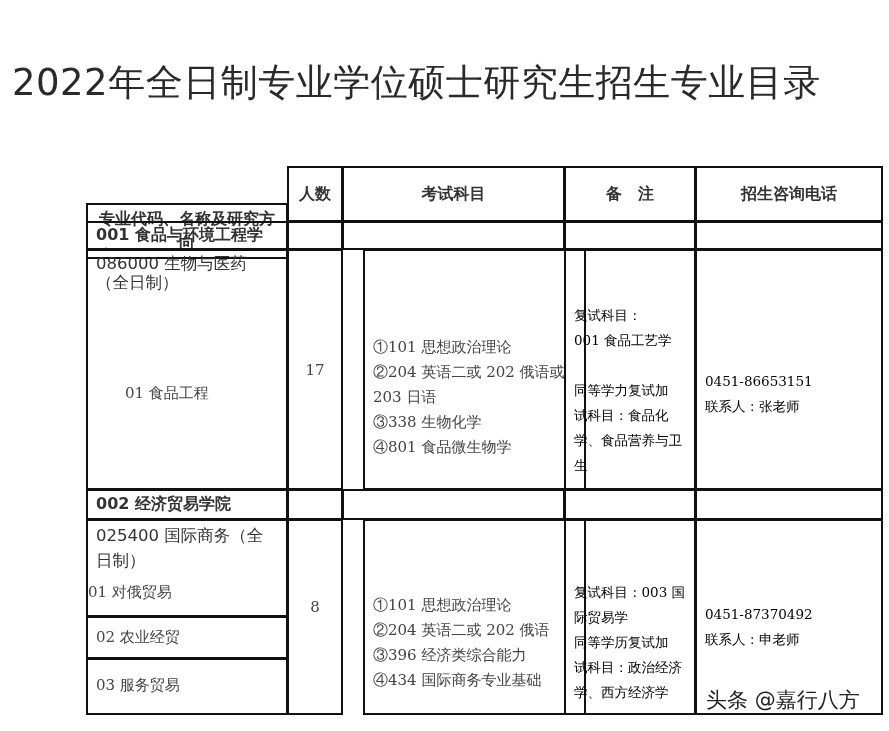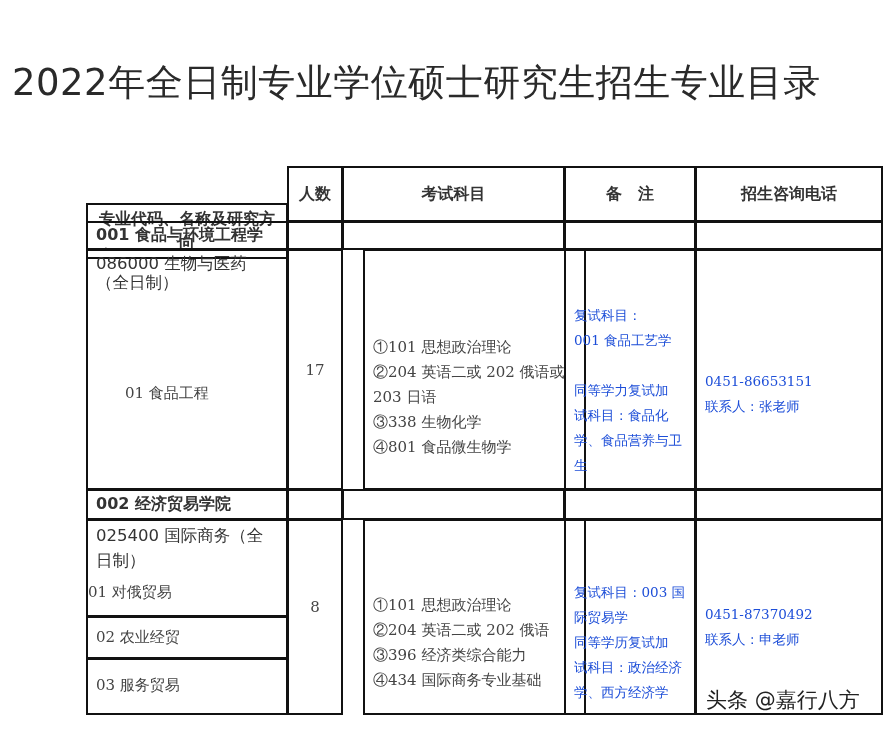--- a/index.html
+++ b/index.html
@@ -4,21 +4,21 @@
 <style>
   html,body{margin:0;padding:0;background:#ffffff;}
   body{width:889px;height:731px;position:relative;overflow:hidden;font-family:"DejaVu Sans",sans-serif;color:#222;}
   .title{position:absolute;left:12px;top:58px;font-size:37px;color:#2a2a2a;letter-spacing:0.5px;white-space:nowrap;font-family:"DejaVu Sans",sans-serif;}
   .grid{position:absolute;left:87px;top:167px;width:796px;height:548px;}
   .cell{position:absolute;box-sizing:border-box;border:2px solid #111;margin:-1px;overflow:hidden;}
   .hd{font-weight:bold;font-size:16px;color:#333;display:flex;align-items:center;justify-content:center;text-align:center;line-height:24px;}
   .bold{font-weight:bold;font-size:16px;color:#333;}
   .serif{font-family:"DejaVu Serif",serif;font-size:15px;color:#444;}
   .lines{line-height:25px;margin-left:20px;}
-  .small{font-size:13.5px;line-height:25px;color:#1d4ed8;font-family:"DejaVu Serif",serif;}
+  .small{font-size:13.5px;line-height:25px;color:#000000;font-family:"DejaVu Serif",serif;}
   .watermark{position:absolute;left:706px;top:686px;font-size:21px;color:#222;font-family:"DejaVu Sans",sans-serif;white-space:nowrap;}
 </style>
 </head>
 <body>
 
 <div class="title">2022年全日制专业学位硕士研究生招生专业目录</div>
 
 <div class="grid">
 
   <div class="cell hd" style="left:0;top:0;width:202px;height:56px;padding:0 4px;margin-top:36px;">专业代码、名称及研究方向</div>

